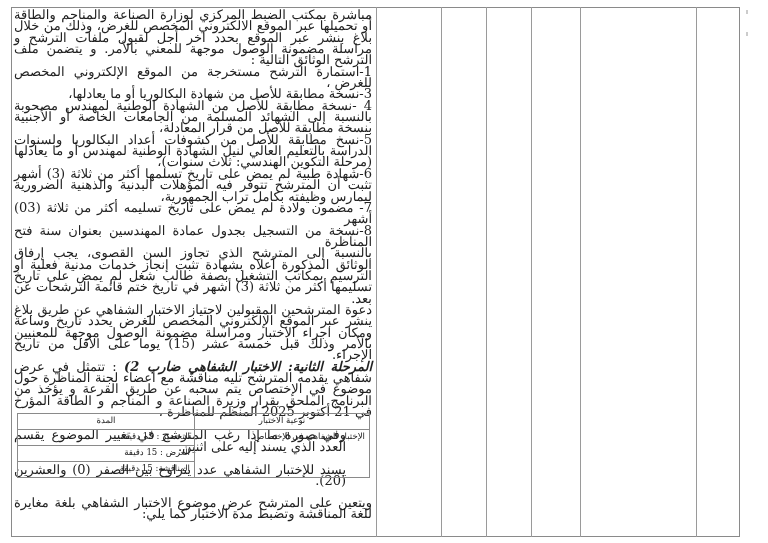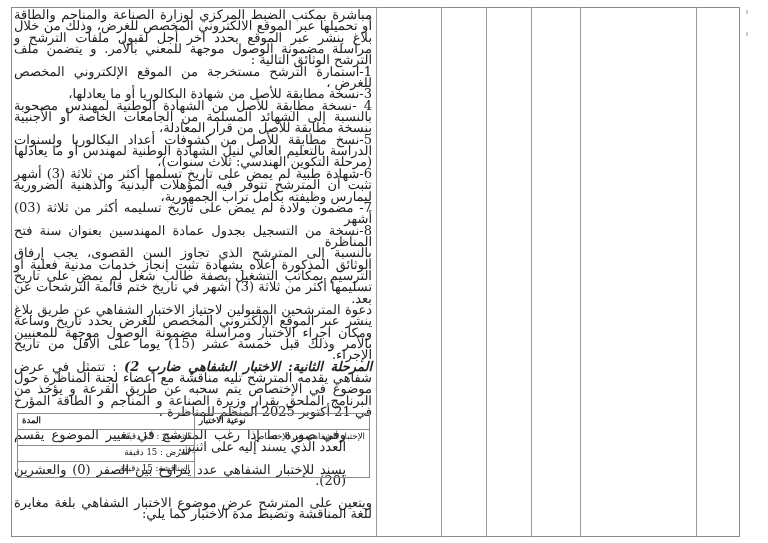--- a/index.html
+++ b/index.html
@@ -10,21 +10,21 @@
   .col-line { position:absolute; top:7px; height:530px; width:1px; background:#9a9a9a; }
   .text-col { position:absolute; left:14px; top:9px; width:358px; direction:rtl; text-align:justify;
               font-size:13px; line-height:11.35px; }
   .text-col p { margin:0; }
   .text-col .bold { font-weight:bold;font-style:italic; }
   .text-col .indent { padding-right:26px;margin-top:12px; }
   .gap { height:10px; }
   .inner-table { position:absolute; left:17px; top:413px; width:353px; border-collapse:collapse;
                  direction:rtl; font-size:8.6px; }
   .inner-table td, .inner-table th { border:1px solid #8a8a8a; padding:1px 4px; height:13px; vertical-align:top; }
-  .inner-table th { text-align:left; font-weight:bold;margin-top:16px; }
+  .inner-table th { text-align:center; font-weight:normal;margin-top:16px; }
   .inner-table td { text-align:right; }
   .mark { position:absolute; right:20px; width:2px; height:4px; background:#ccc; }
 </style>
 </head>
 <body>
 
 <div class="outer"></div>
 <div class="col-line" style="left:376px"></div>
 <div class="col-line" style="left:441px"></div>
 <div class="col-line" style="left:486px"></div>

